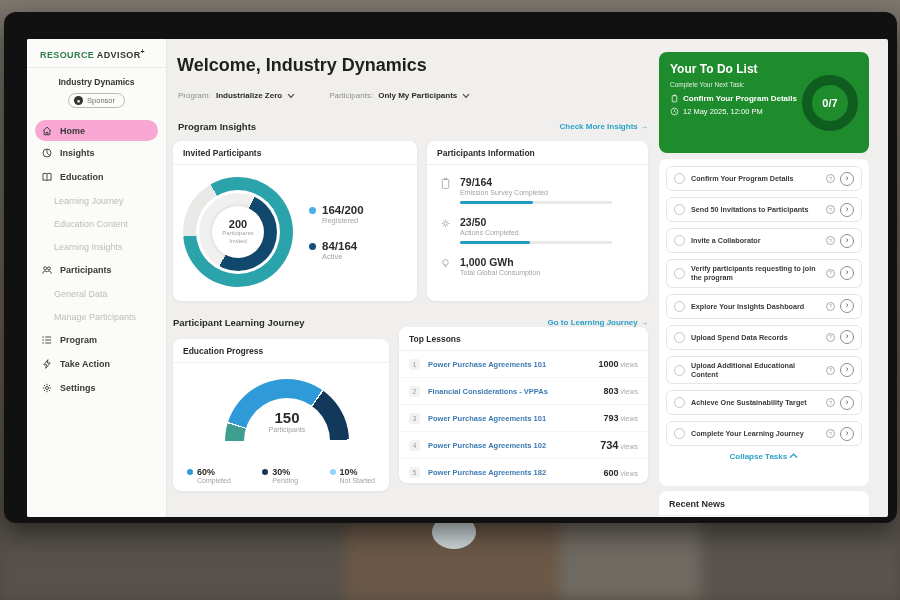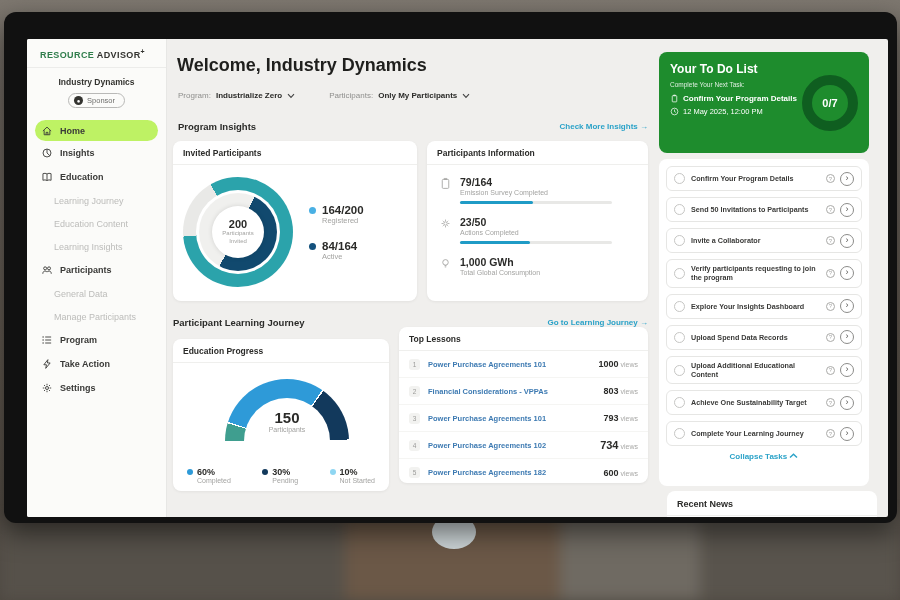--- a/index.html
+++ b/index.html
@@ -24,21 +24,21 @@
   .logo .plus { color:#33332f; font-size:7px; vertical-align:super; }
   .org { text-align:center; font-size:8.5px; font-weight:bold; color:#33332f; margin-top:9px; }
   .sponsor { display:flex; align-items:center; gap:4px; width:max-content; margin:6px auto 0;
              border:1px solid #b9b9b7; border-radius:9px; padding:2px 9px 2px 5px;
              font-size:7.5px; color:#6e6e6c; }
   .sponsor-dot { width:9px; height:9px; border-radius:50%; background:#33332f; color:#fff;
                  font-size:6px; display:flex; align-items:center; justify-content:center; }
   .nav { margin-top:12px; }
   .nav-item { display:flex; align-items:center; gap:7px; height:24px; padding:0 10px 0 14px;
               font-size:9px; font-weight:bold; color:#3a3a38; cursor:pointer; }
-  .nav-item.active { background:#bef264; border-radius:12px; margin:0 8px 0 8px; padding-left:6px; height:21px; }
+  .nav-item.active { background:#f9a8d4; border-radius:12px; margin:0 8px 0 8px; padding-left:6px; height:21px; }
   .nav-item.sub { padding-left:27px; color:#bcbcba; font-weight:normal; height:23px; }
   .nav-item svg { flex:0 0 auto; }
 
   
   .main { position:absolute; left:140px; top:0; width:492px; height:100%; }
   .h1 { position:absolute; left:10px; top:16px; font-size:18px; font-weight:bold; color:#1f1f1d; }
   .filters { position:absolute; left:11px; top:52px; display:flex; gap:34px; align-items:center; }
   .filter { display:flex; align-items:center; gap:5px; cursor:pointer; }
   .filter .lab { font-size:8px; color:#8f8f8d; }
   .filter .val { font-size:8px; font-weight:bold; color:#2b2b29; }
@@ -114,21 +114,21 @@
   .task { display:flex; align-items:center; border:1px solid #e6e6e4; border-radius:6px;
           padding:4px 7px; margin-bottom:6px; min-height:25px; background:#fff; }
   .chk { flex:0 0 11px; width:11px; height:11px; border:1.4px solid #c6c6c4; border-radius:50%; cursor:pointer; }
   .task .lbl { flex:1; margin:0 6px; font-size:7.2px; font-weight:bold; color:#3a3a38; line-height:1.3; }
   .qi { flex:0 0 9px; width:9px; height:9px; border:1px solid #aaaaa8; border-radius:50%; color:#aaaaa8;
         font-size:6px; display:flex; align-items:center; justify-content:center; margin-right:5px; cursor:pointer; }
   .chev { flex:0 0 14px; width:14px; height:14px; border:1.3px solid #8c8c8a; border-radius:50%;
           color:#55555; color:#555553; font-size:9px; line-height:1; display:flex; align-items:center;
           justify-content:center; cursor:pointer; padding-bottom:1px; }
   .collapse { text-align:center; font-size:8px; font-weight:bold; color:#2aa2c8; margin-top:2px; cursor:pointer; }
-  .news-card { position:absolute; top:452px; left:8px; width:210px; height:40px; background:#fff;
+  .news-card { position:absolute; top:452px; left:0; width:210px; height:40px; background:#fff;
                border-radius:8px 8px 0 0; }
   .news-h { padding:8px 10px 6px; font-size:9px; font-weight:bold; color:#2b2b29; border-bottom:1px solid #efefed; }
 </style>
 </head>
 <body>
 
 <div class="stage">
   <div class="bg-blur">
     <div class="bg-block" style="left:0;top:520px;width:350px;height:80px;background:#56514a;"></div>
     <div class="bg-block" style="left:345px;top:515px;width:215px;height:85px;background:#6b5847;"></div>

